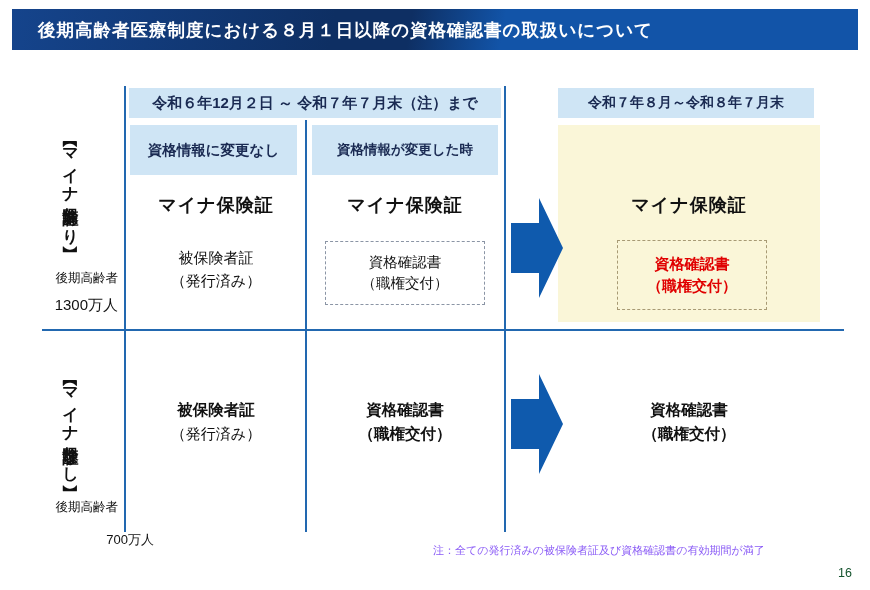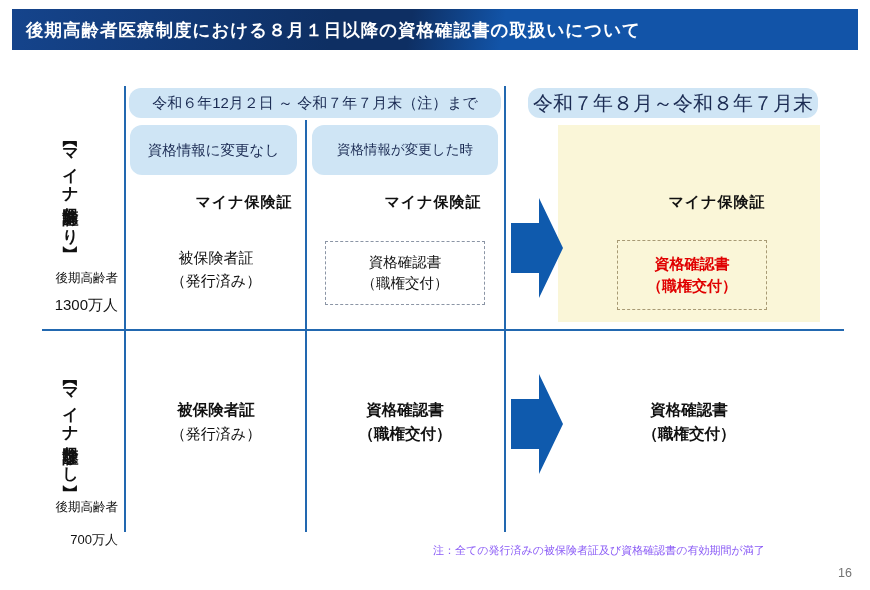--- a/index.html
+++ b/index.html
@@ -12,47 +12,47 @@
     position:absolute;left:12px;top:9px;width:846px;height:41px;
     background:linear-gradient(100deg,
       var(--header_mid,#15448c) 0%,
       var(--header_dark,#0e2f63) 38%,
       var(--header_dark,#0e2f63) 47%,
       var(--header_light,#1254a8) 58%,
       var(--header_light,#1254a8) 100%);
     display:flex;align-items:center;
   }
   .title-bar .t{
-    color:#ffffff;font-weight:bold;font-size:17.5px;letter-spacing:1px;padding-left:14px;white-space:nowrap;
+    color:#ffffff;font-weight:bold;font-size:17.5px;letter-spacing:1px;padding-left:26px;white-space:nowrap;
   }
   
   .vline{position:absolute;width:2px;background:var(--line_blue,#2268b0);}
   .hline{position:absolute;height:2px;background:var(--line_blue,#2268b0);}
   #vl-left{left:124px;top:86px;height:446px;}
   #vl-mid{left:305px;top:120px;height:412px;}
   #vl-right{left:504px;top:86px;height:446px;}
   #hl-rowdiv{left:42px;top:329px;width:802px;}
   
   .cell-blue{
     position:absolute;background:var(--light_blue,#cfe5f5);
     display:flex;align-items:center;justify-content:center;text-align:center;
-    color:var(--navy_text,#1a2a52);font-weight:normal;border-radius:12px;
+    color:var(--navy_text,#1a2a52);font-weight:bold;
   }
   #period-left{left:129px;top:88px;width:372px;height:30px;font-size:15px;white-space:nowrap;}
-  #period-right{left:528px;top:88px;width:290px;height:30px;font-size:20px;white-space:nowrap;}
+  #period-right{left:558px;top:88px;width:256px;height:30px;font-size:14px;white-space:nowrap;}
   #sub-nochange{left:130px;top:125px;width:167px;height:50px;font-size:14.5px;}
   #sub-changed{left:312px;top:125px;width:186px;height:50px;font-size:13.5px;line-height:1.35;flex-direction:column;}
   
   .yellow{
     position:absolute;left:558px;top:125px;width:262px;height:197px;
     background:var(--yellow,#faf6d8);
   }
   
   .tx{position:absolute;text-align:center;}
-  .main-label{font-size:15px;font-weight:bold;letter-spacing:1px;margin-left:28px;}
+  .main-label{font-size:18px;font-weight:bold;letter-spacing:1px;}
   #r1c1-main{left:126px;top:193px;width:180px;}
   #r1c1-doc{left:126px;top:246px;width:180px;font-size:15px;line-height:1.55;}
   #r1c2-main{left:310px;top:193px;width:190px;}
   #r1c3-main{left:560px;top:193px;width:258px;}
   .dash-box{
     position:absolute;border:1.5px dashed var(--dash_gray,#8b95a5);background:transparent;
     display:flex;flex-direction:column;align-items:center;justify-content:center;
     font-size:14.5px;line-height:1.45;
   }
   #r1c2-box{left:325px;top:241px;width:158px;height:62px;}
@@ -75,24 +75,24 @@
     writing-mode:vertical-rl;text-orientation:upright;
     font-weight:bold;font-size:16px;letter-spacing:1px;
     display:flex;align-items:center;justify-content:center;
   }
   #vlabel-top{top:96px;height:182px;}
   #vlabel-bottom{top:340px;height:172px;}
   .sublabel{position:absolute;left:34px;width:84px;text-align:right;font-size:12.5px;color:#111;}
   #sub1a{top:270px;}
   #sub1b{top:296px;font-size:15px;}
   #sub2a{top:499px;}
-  #sub2b{top:531px;font-size:13px;}
+  #sub2b{top:531px;font-size:13px;margin-left:36px;}
   
   .note{position:absolute;left:433px;top:543px;width:430px;font-size:11px;color:#8b5cf6;white-space:nowrap;}
-  .pagenum{position:absolute;left:838px;top:566px;font-size:12.5px;color:#737373;text-align:right;}
+  .pagenum{position:absolute;left:838px;top:566px;font-size:12.5px;color:#14532d;text-align:right;}
 </style>
 </head>
 <body>
 
 <div class="slide">
 
   <div class="title-bar">
     <div class="t">後期高齢者医療制度における８月１日以降の資格確認書の取扱いについて</div>
   </div>
 

